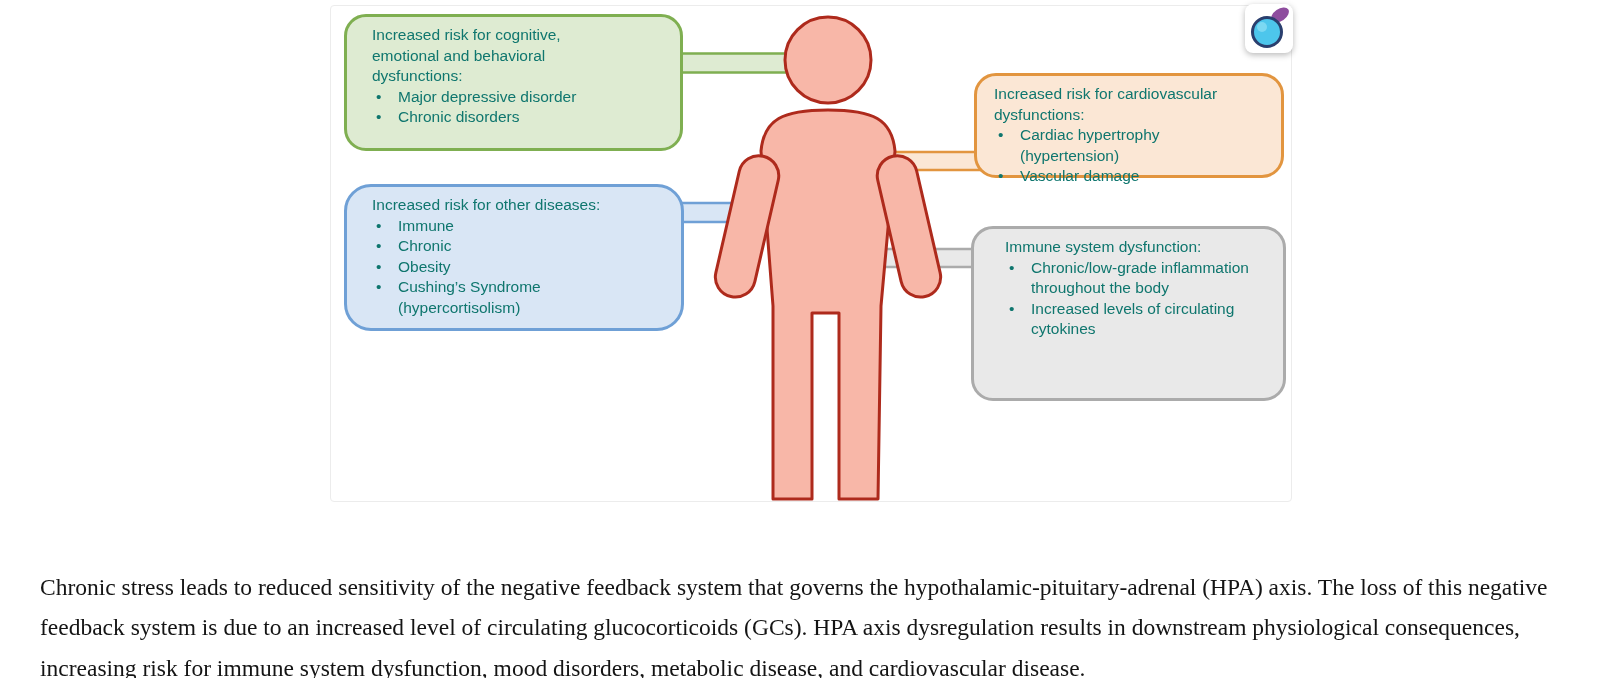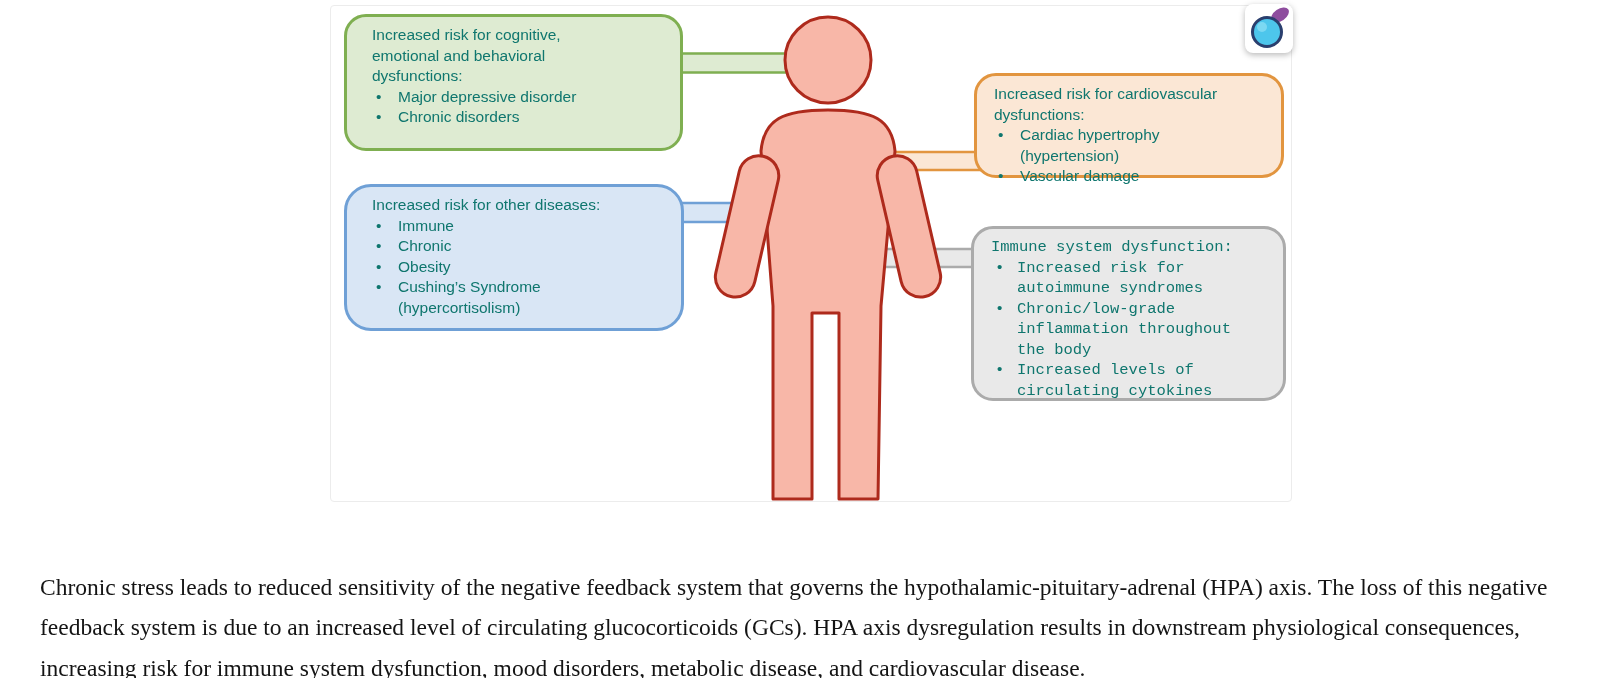--- a/index.html
+++ b/index.html
@@ -10,21 +10,21 @@
   .panel{position:absolute;left:330px;top:5px;width:960px;height:495px;
          background:#ffffff;border:1px solid #ececec;border-radius:4px;}
   .panel svg.figure{position:absolute;left:0;top:0;width:960px;height:495px;}
 
   
   .callout{position:absolute;box-sizing:border-box;border:3px solid;border-radius:22px;
            font-size:15.5px;line-height:20.5px;color:#0f766e;}
   .callout-cognitive{left:13px;top:8px;width:339px;height:137px;padding:8px 14px 0 25px;}
   .callout-other{left:13px;top:178px;width:340px;height:147px;padding:8px 14px 0 25px;}
   .callout-cardio{left:643px;top:67px;width:310px;height:105px;padding:8px 10px 0 17px;}
-  .callout-immune{left:640px;top:220px;width:315px;height:175px;padding:8px 10px 0 17px;font-family:Liberation Mono, monospace;}
+  .callout-immune{left:640px;top:220px;width:315px;height:175px;padding:8px 10px 0 31px;}
   .callout .box-title{display:block;margin:0;}
   .callout-cognitive .box-title{max-width:255px;}
   .callout ul{list-style:none;margin:0;padding:0;}
   .callout li{position:relative;padding-left:26px;max-width:235px;}
   .callout li::before{content:"\2022";position:absolute;left:4px;}
 
   
   .logo-tile{position:absolute;right:-2px;top:-2px;width:48px;height:49px;
              background:#ffffff;border-radius:8px;
              box-shadow:0 2px 6px rgba(0,0,0,0.28);}
@@ -78,21 +78,20 @@
     <span class="box-title">Increased risk for cardiovascular dysfunctions:</span>
     <ul>
         <li>Cardiac hypertrophy (hypertension)</li>
         <li>Vascular damage</li>
       </ul>
   </div>
 
   <div class="callout callout-immune" style="background: rgb(233, 233, 233); border-color: rgb(171, 171, 171);">
     <span class="box-title">Immune system dysfunction:</span>
     <ul>
-        <li>Increased risk for autoimmune syndromes</li>
         <li>Chronic/low-grade inflammation throughout the body</li>
         <li>Increased levels of circulating cytokines</li>
       </ul>
   </div>
 
   <div class="logo-tile">
     <svg width="48" height="49" viewBox="0 0 48 49">
       <ellipse cx="35" cy="11" rx="10" ry="6" transform="rotate(-35 35 11)" fill="#8E4D9E"></ellipse>
       <circle cx="22" cy="28" r="14.5" stroke-width="3" fill="#4DC6EC" stroke="#2A3F6E"></circle>
       <circle cx="17" cy="23" r="5" fill="#8FE0F5" opacity="0.7"></circle>

